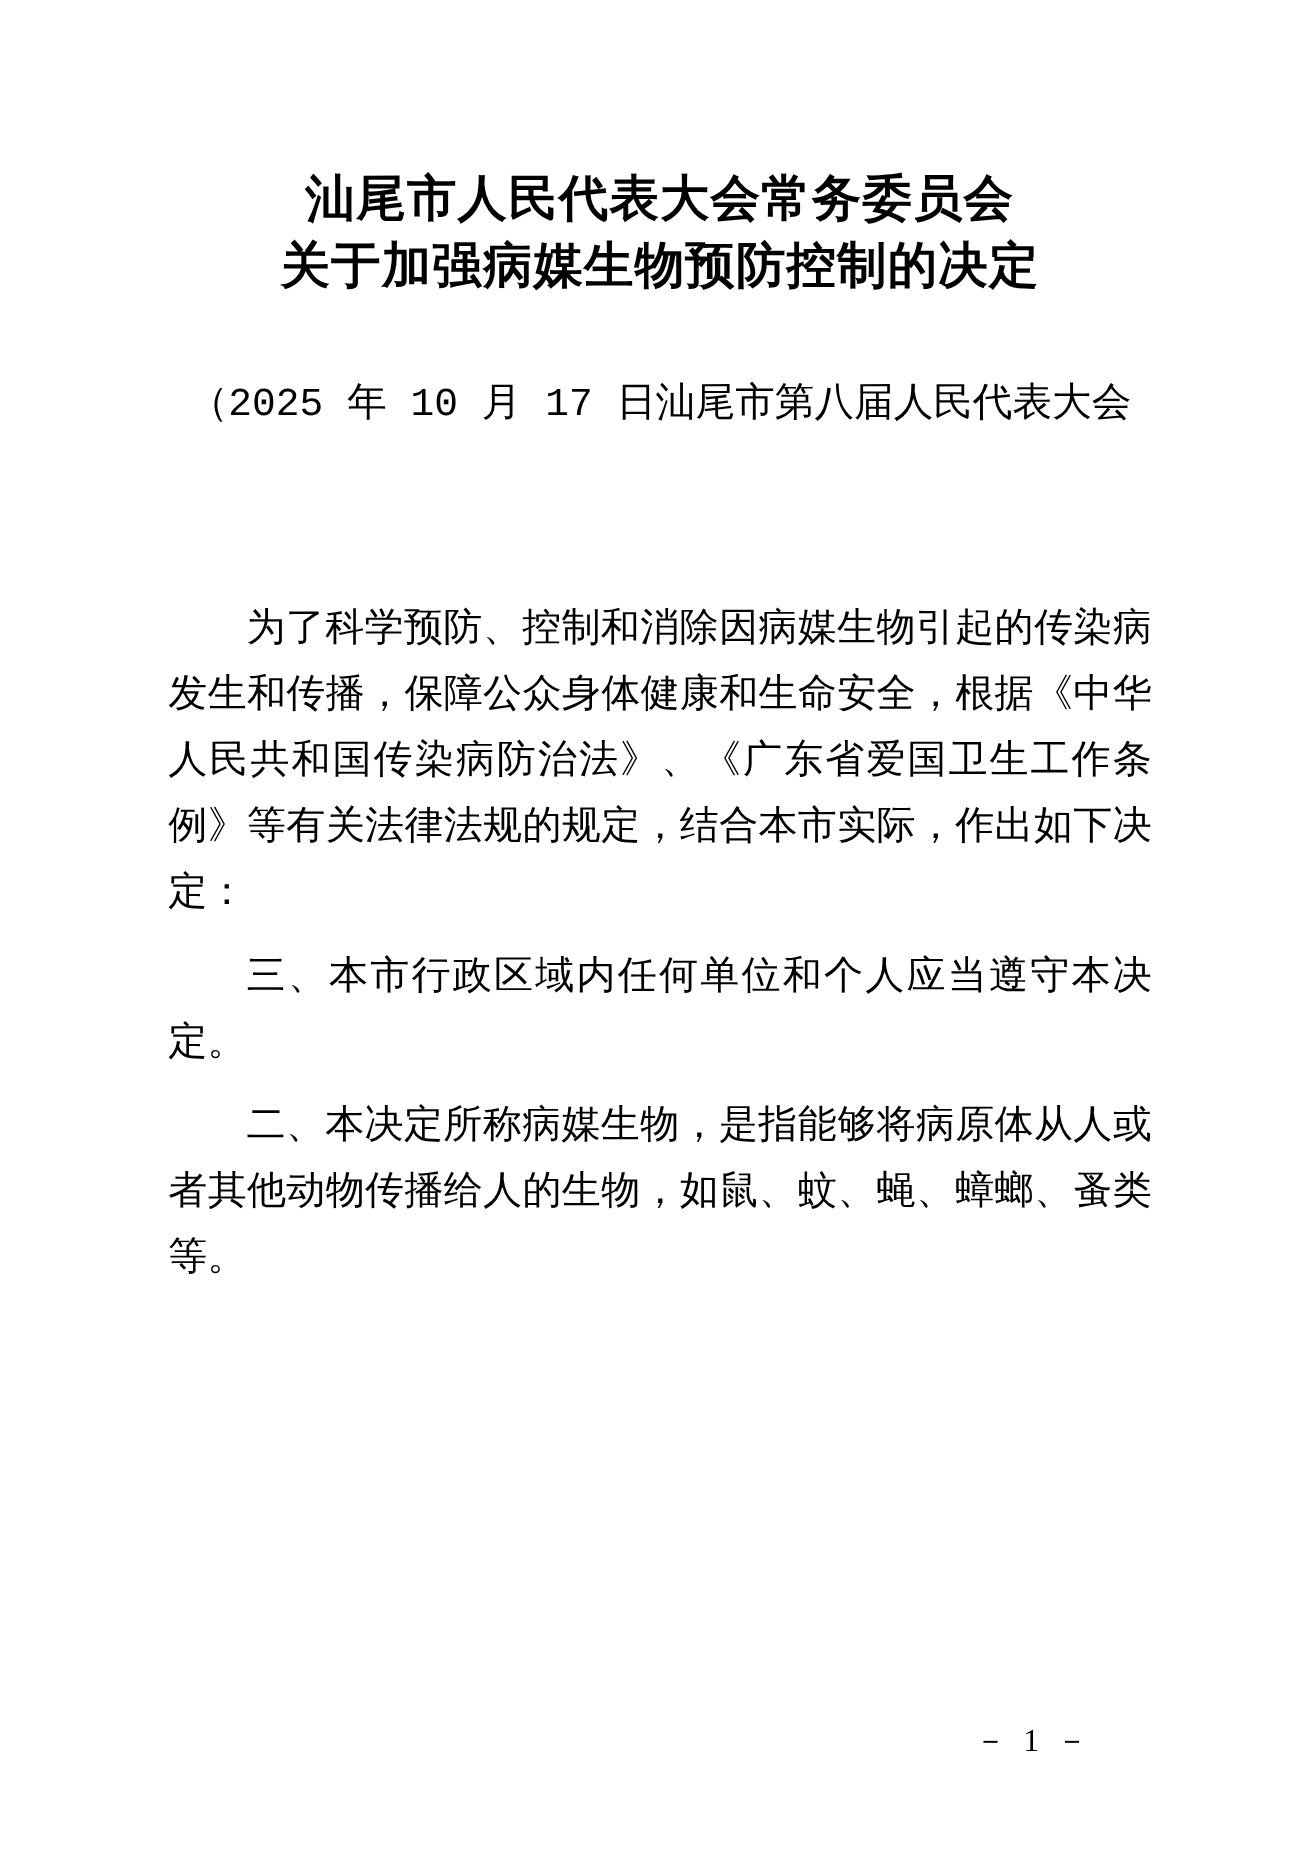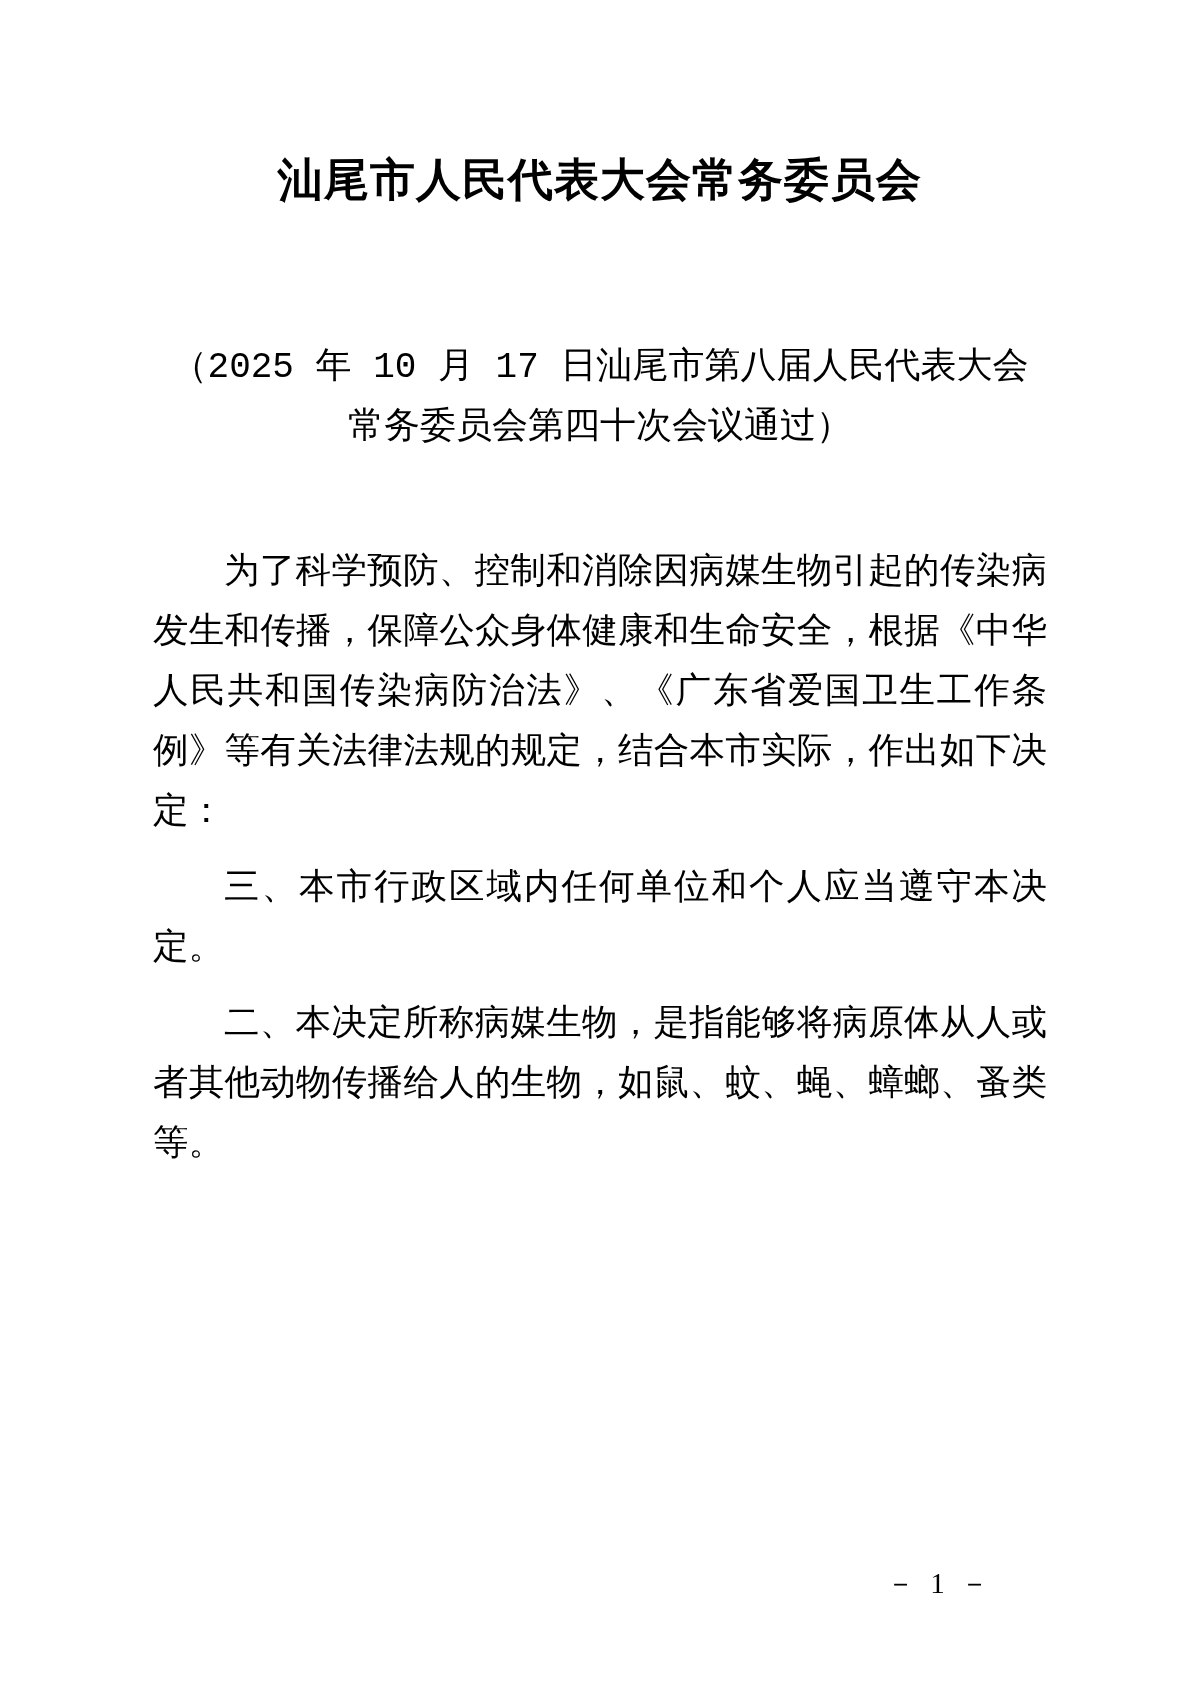--- a/index.html
+++ b/index.html
@@ -77,25 +77,25 @@
     white-space: nowrap;
   }
 </style>
 </head>
 <body>
 
 <div class="sheet">
 
   <div class="title-block">
     <div class="title-line">汕尾市人民代表大会常务委员会</div>
+    <div class="title-line">关于加强病媒生物预防控制的决定</div>
   </div>
 
   <div class="session-block">
     <div class="session-line">（2025 年 10 月 17 日汕尾市第八届人民代表大会</div>
-    <div class="session-line">常务委员会第四十次会议通过）</div>
   </div>
 
   <div class="body-block">
     <p class="body-para">为了科学预防、控制和消除因病媒生物引起的传染病发生和传播，保障公众身体健康和生命安全，根据《中华人民共和国传染病防治法》、《广东省爱国卫生工作条例》等有关法律法规的规定，结合本市实际，作出如下决定：</p>
     <p class="body-para">三、本市行政区域内任何单位和个人应当遵守本决定。</p>
     <p class="body-para">二、本决定所称病媒生物，是指能够将病原体从人或者其他动物传播给人的生物，如鼠、蚊、蝇、蟑螂、蚤类等。</p>
   </div>
 
   <div class="footer">－ 1 －</div>
 

